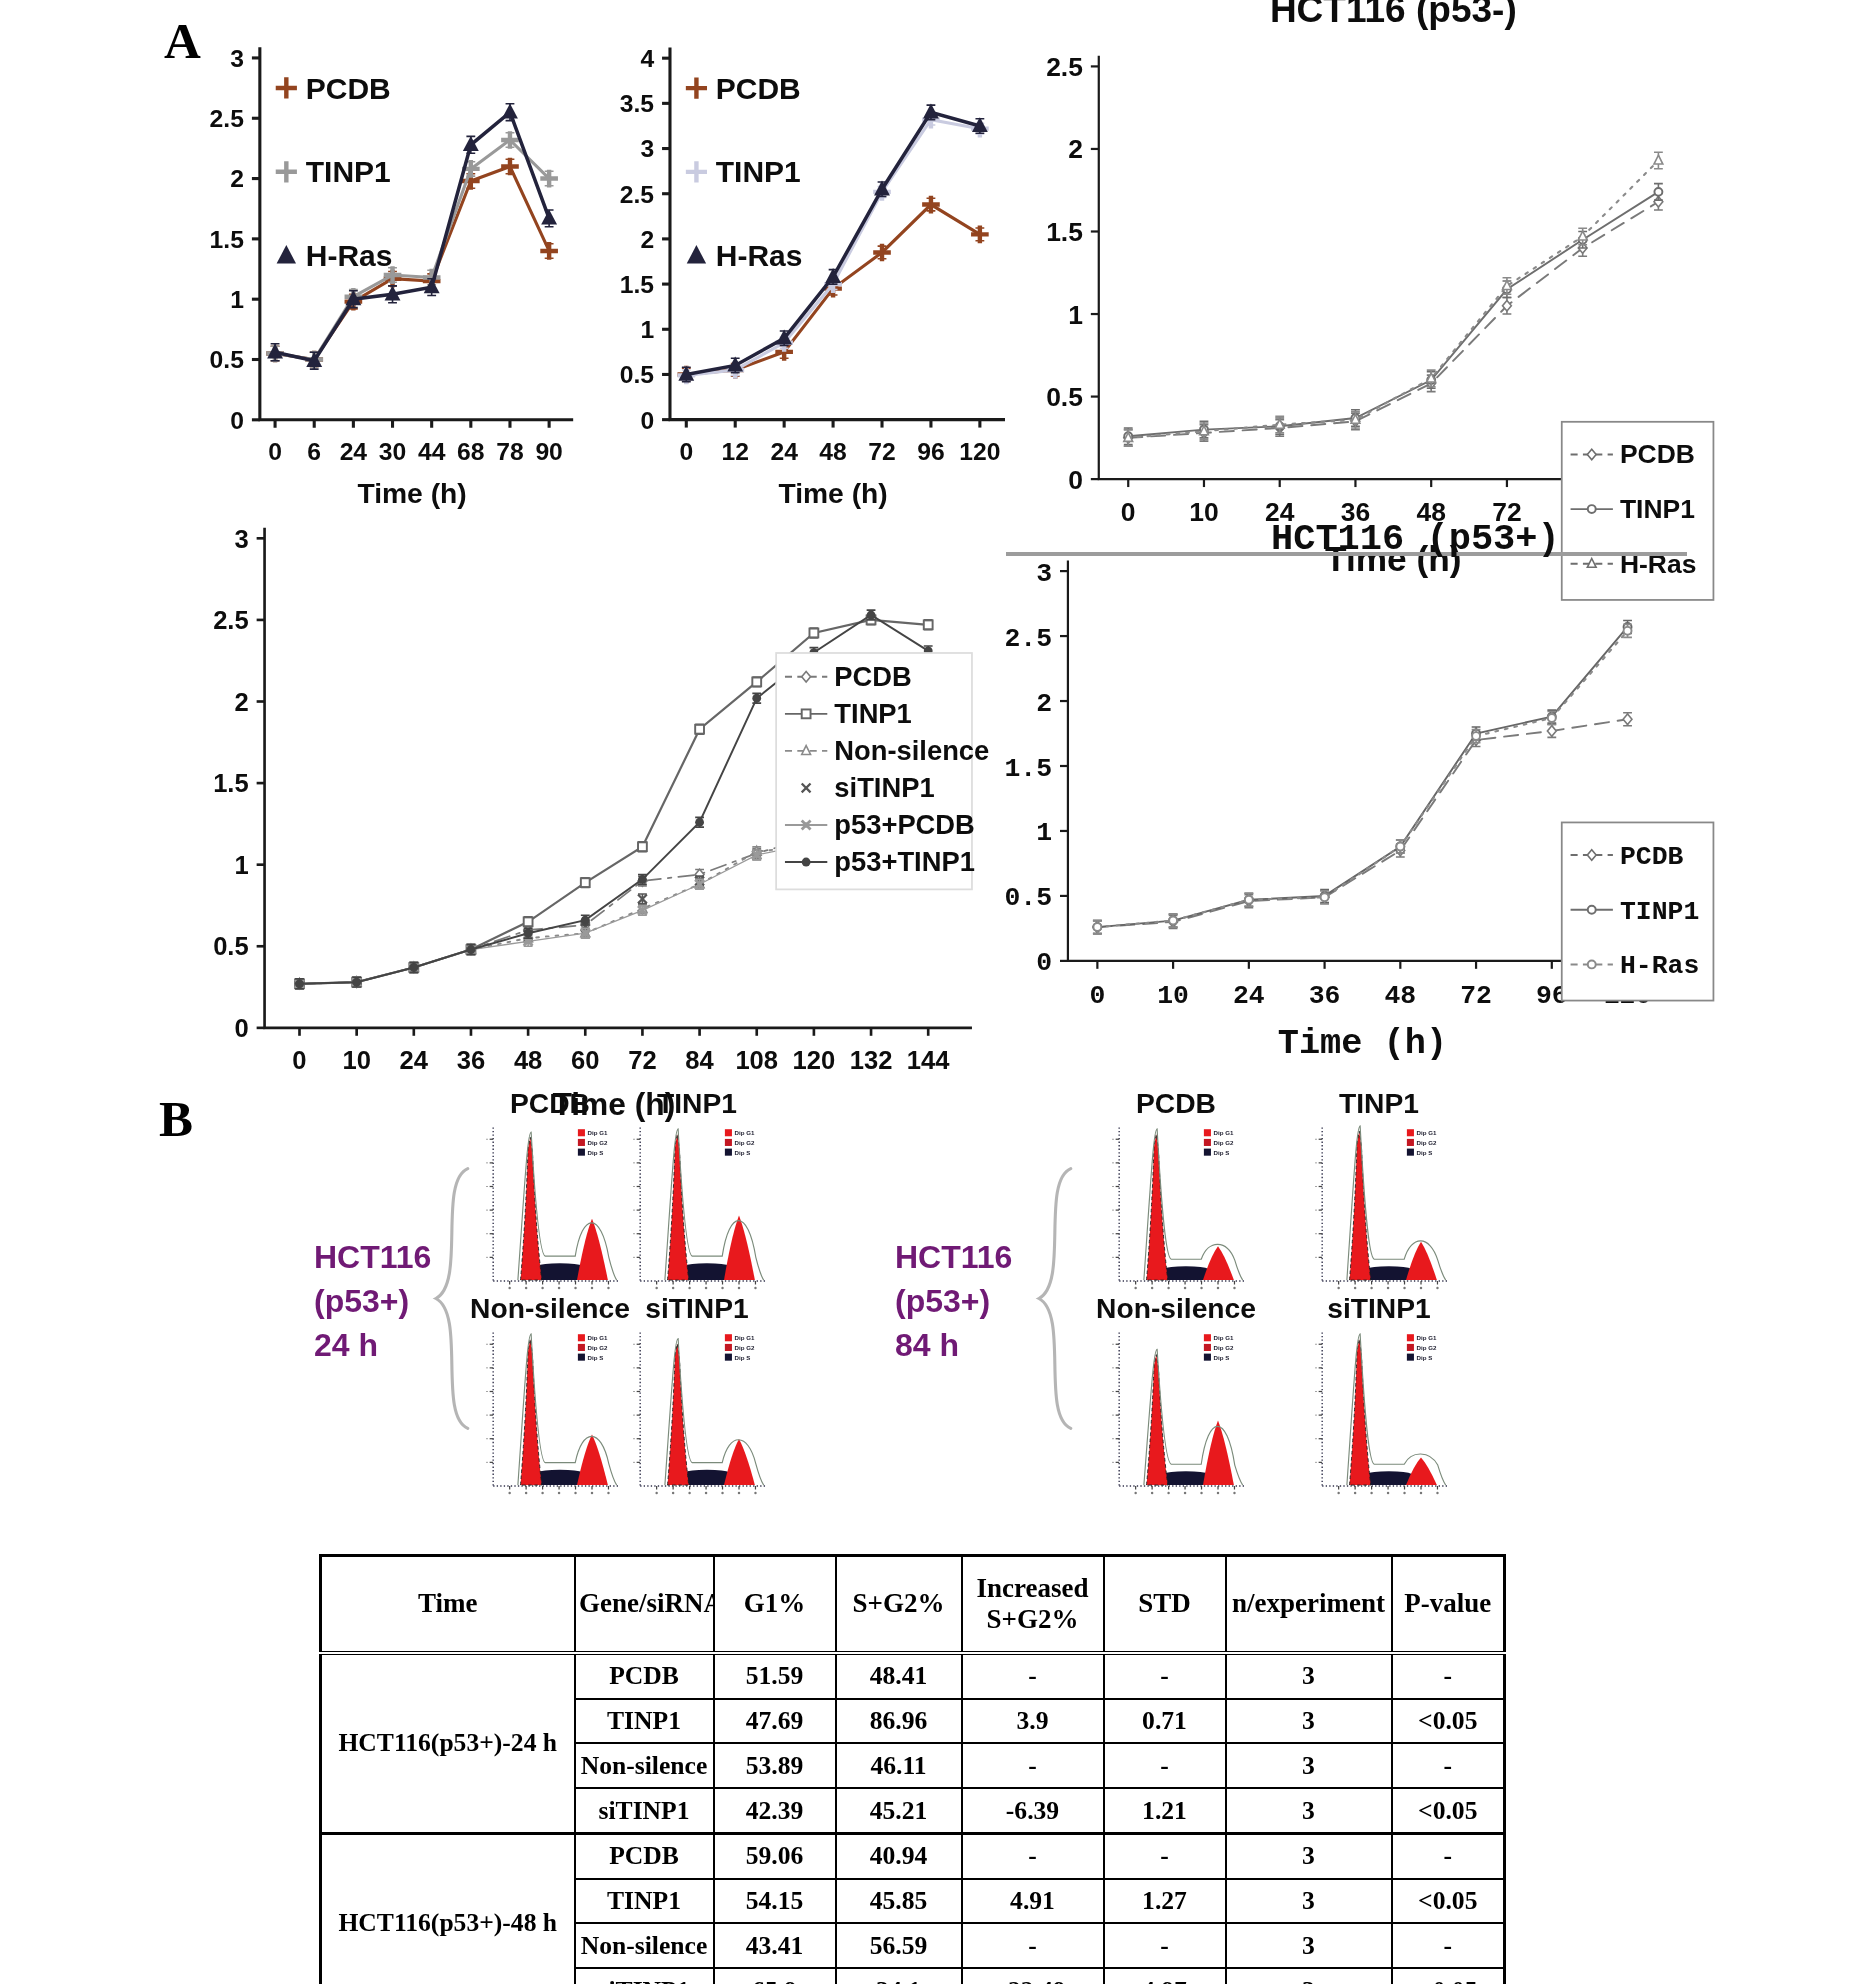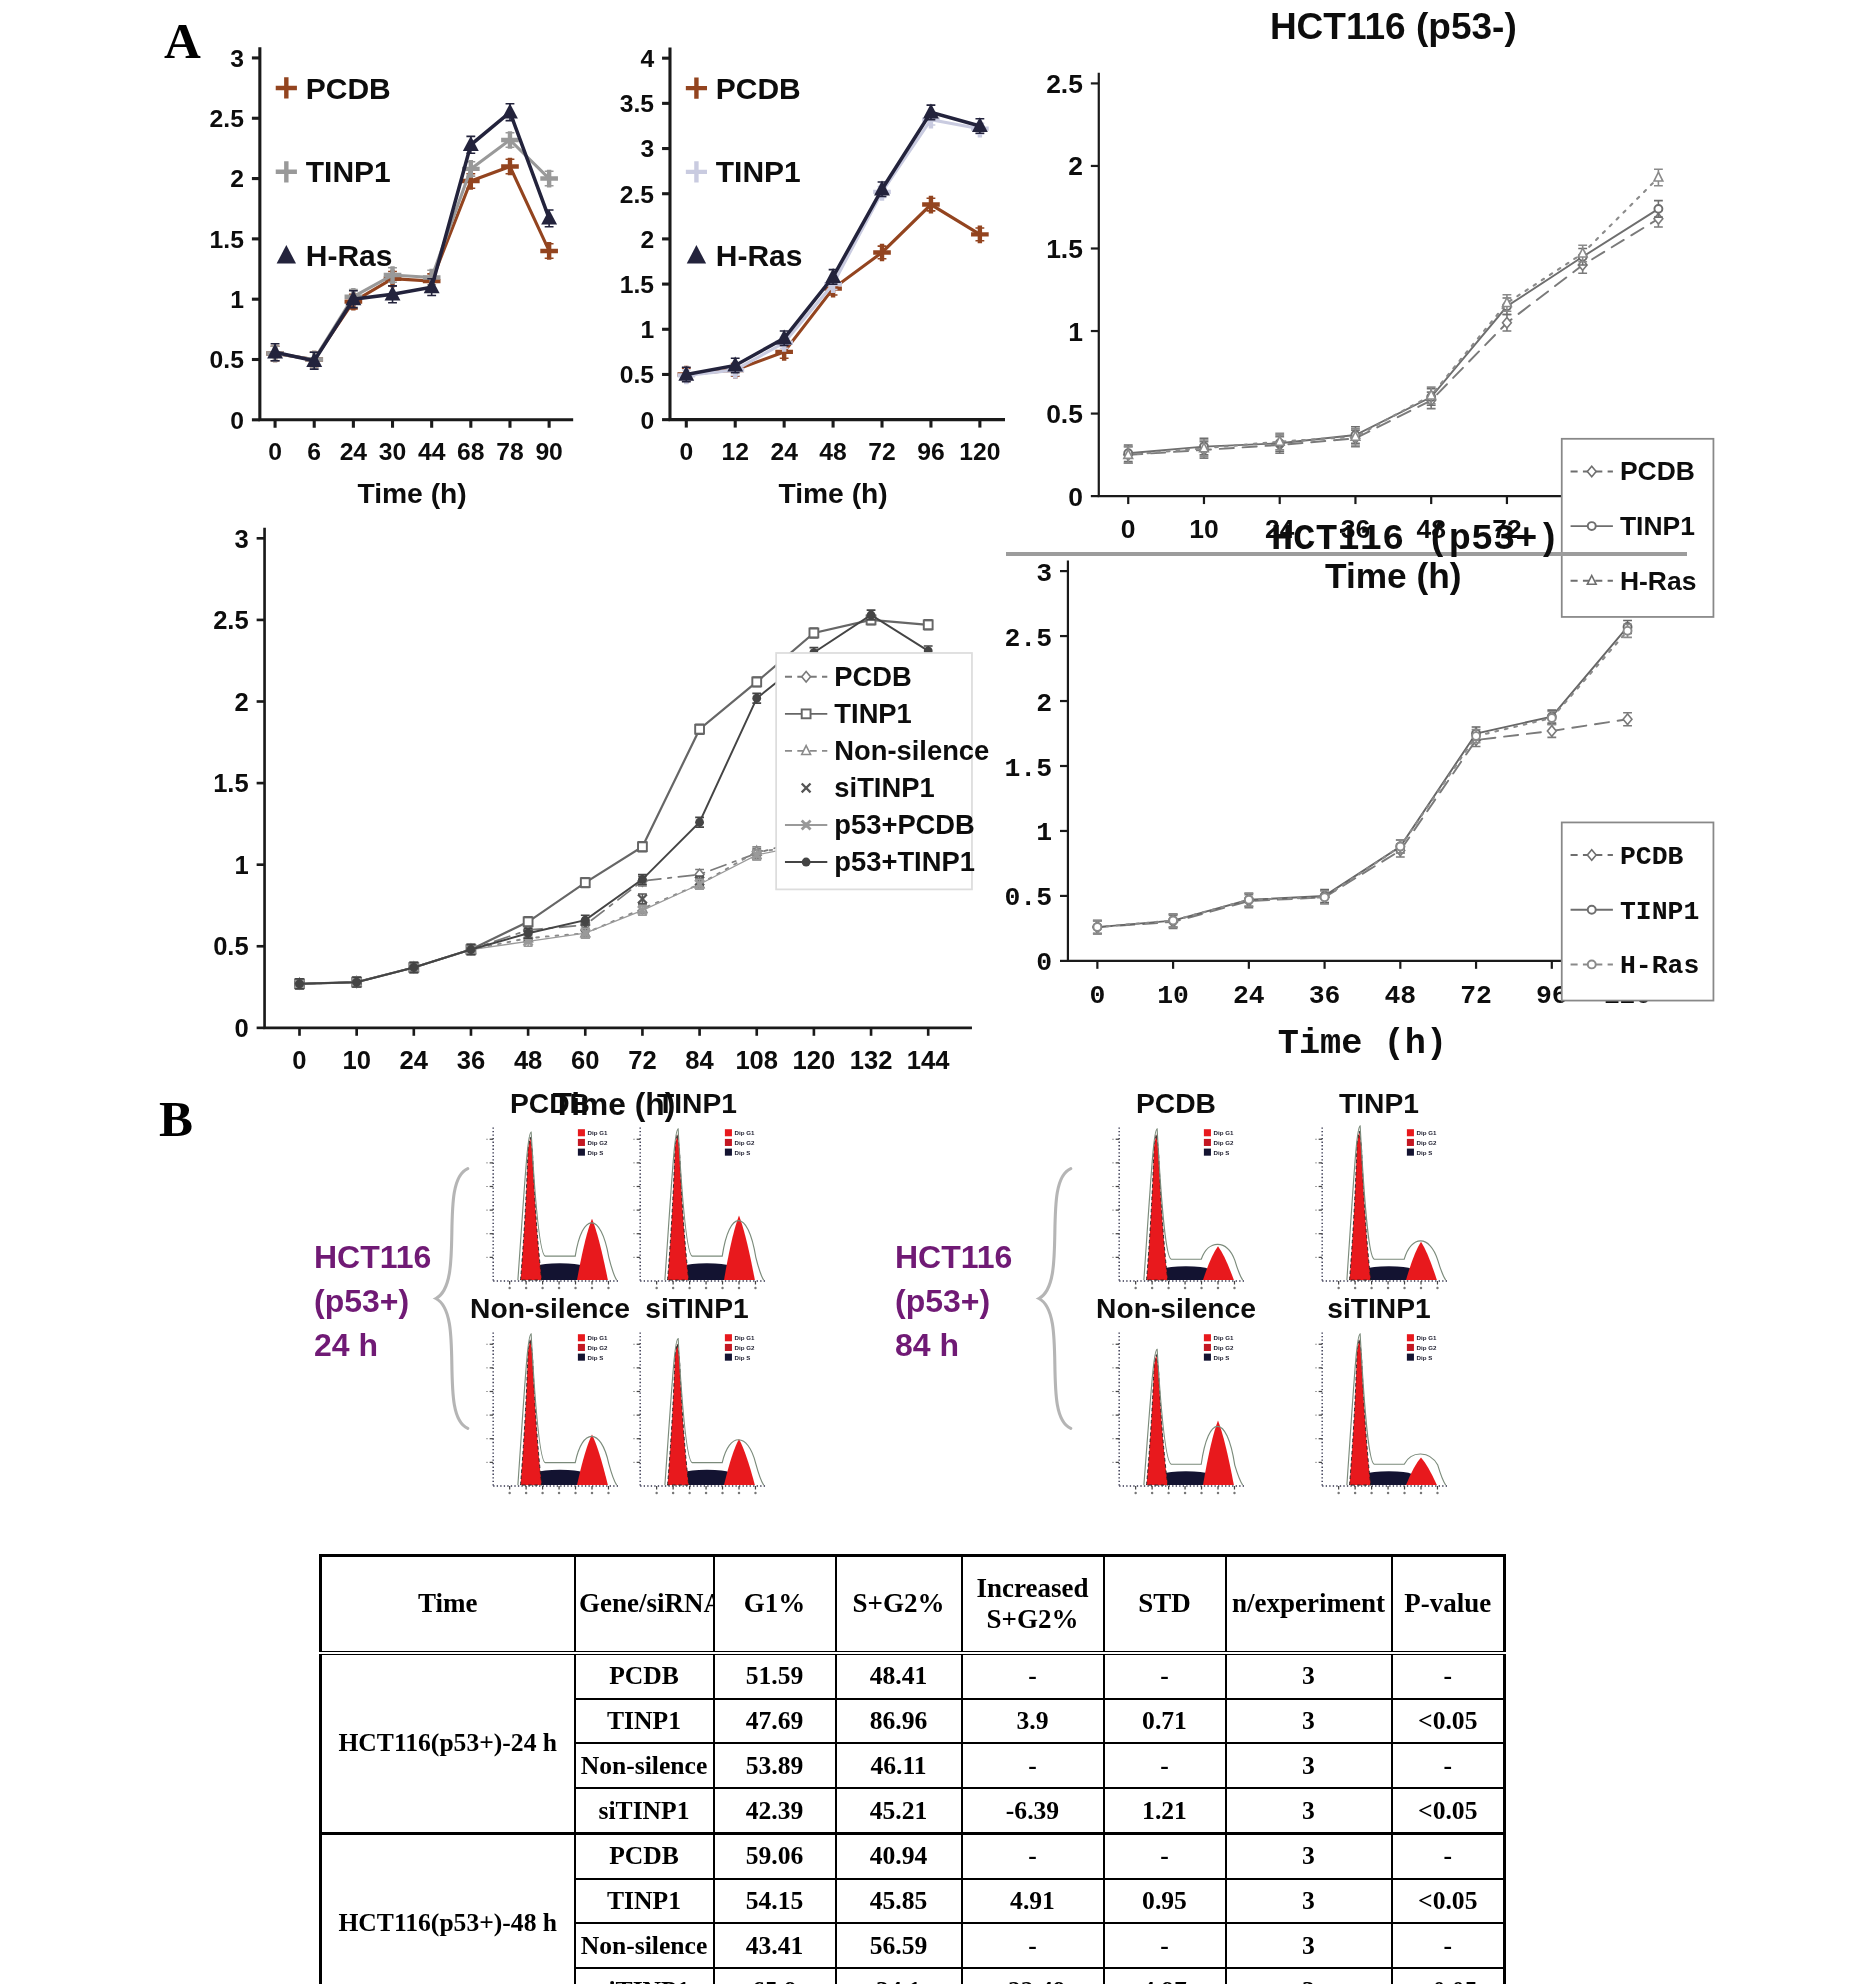--- a/index.html
+++ b/index.html
@@ -214,21 +214,21 @@
       <path d="M461.5 93.875L470.5 110.875L452.5 110.875Z" fill="#23233c"></path>
       <path d="M128 61H152M140 49V73" stroke="#93441f" stroke-width="5" fill="none"></path>
       <text x="162" y="73" font-size="34" font-weight="bold" fill="#0d0d0d">PCDB</text>
       <path d="M128 156H152M140 144V168" stroke="#c9cbe0" stroke-width="5" fill="none"></path>
       <text x="162" y="168" font-size="34" font-weight="bold" fill="#0d0d0d">TINP1</text>
       <path d="M140 239L151 260L129 260Z" fill="#23233c"></path>
       <text x="162" y="263" font-size="34" font-weight="bold" fill="#0d0d0d">H-Ras</text>
     </svg>
   </div>
 
-<div class="abs chart" style="left:1015px;top:33px;">
+<div class="abs chart" style="left:1015px;top:16px;">
     <svg width="851" height="622" viewBox="0 0 965 705" xmlns="http://www.w3.org/2000/svg">
       <text x="429" y="7" text-anchor="middle" font-size="42" font-weight="bold" fill="#0d0d0d">HCT116 (p53-)</text>
       <path d="M95 45V525H773" fill="none" stroke="#1a1a1a" stroke-width="2.5"></path>
       <line x1="86" y1="525" x2="95" y2="525" stroke="#1a1a1a" stroke-width="2.5"></line>
       <text x="77" y="535.8" text-anchor="end" font-size="30" font-weight="bold" fill="#0d0d0d">0</text>
       <line x1="86" y1="431.4" x2="95" y2="431.4" stroke="#1a1a1a" stroke-width="2.5"></line>
       <text x="77" y="442.2" text-anchor="end" font-size="30" font-weight="bold" fill="#0d0d0d">0.5</text>
       <line x1="86" y1="337.8" x2="95" y2="337.8" stroke="#1a1a1a" stroke-width="2.5"></line>
       <text x="77" y="348.6" text-anchor="end" font-size="30" font-weight="bold" fill="#0d0d0d">1</text>
       <line x1="86" y1="244.2" x2="95" y2="244.2" stroke="#1a1a1a" stroke-width="2.5"></line>
@@ -1084,21 +1084,21 @@
           <td>-</td>
           <td>-</td>
           <td>3</td>
           <td>-</td>
         </tr>
         <tr>
           <td>TINP1</td>
           <td>54.15</td>
           <td>45.85</td>
           <td>4.91</td>
-          <td>0.95</td>
+          <td>1.27</td>
           <td>3</td>
           <td>&lt;0.05</td>
         </tr>
         <tr>
           <td>Non-silence</td>
           <td>43.41</td>
           <td>56.59</td>
           <td>-</td>
           <td>-</td>
           <td>3</td>

